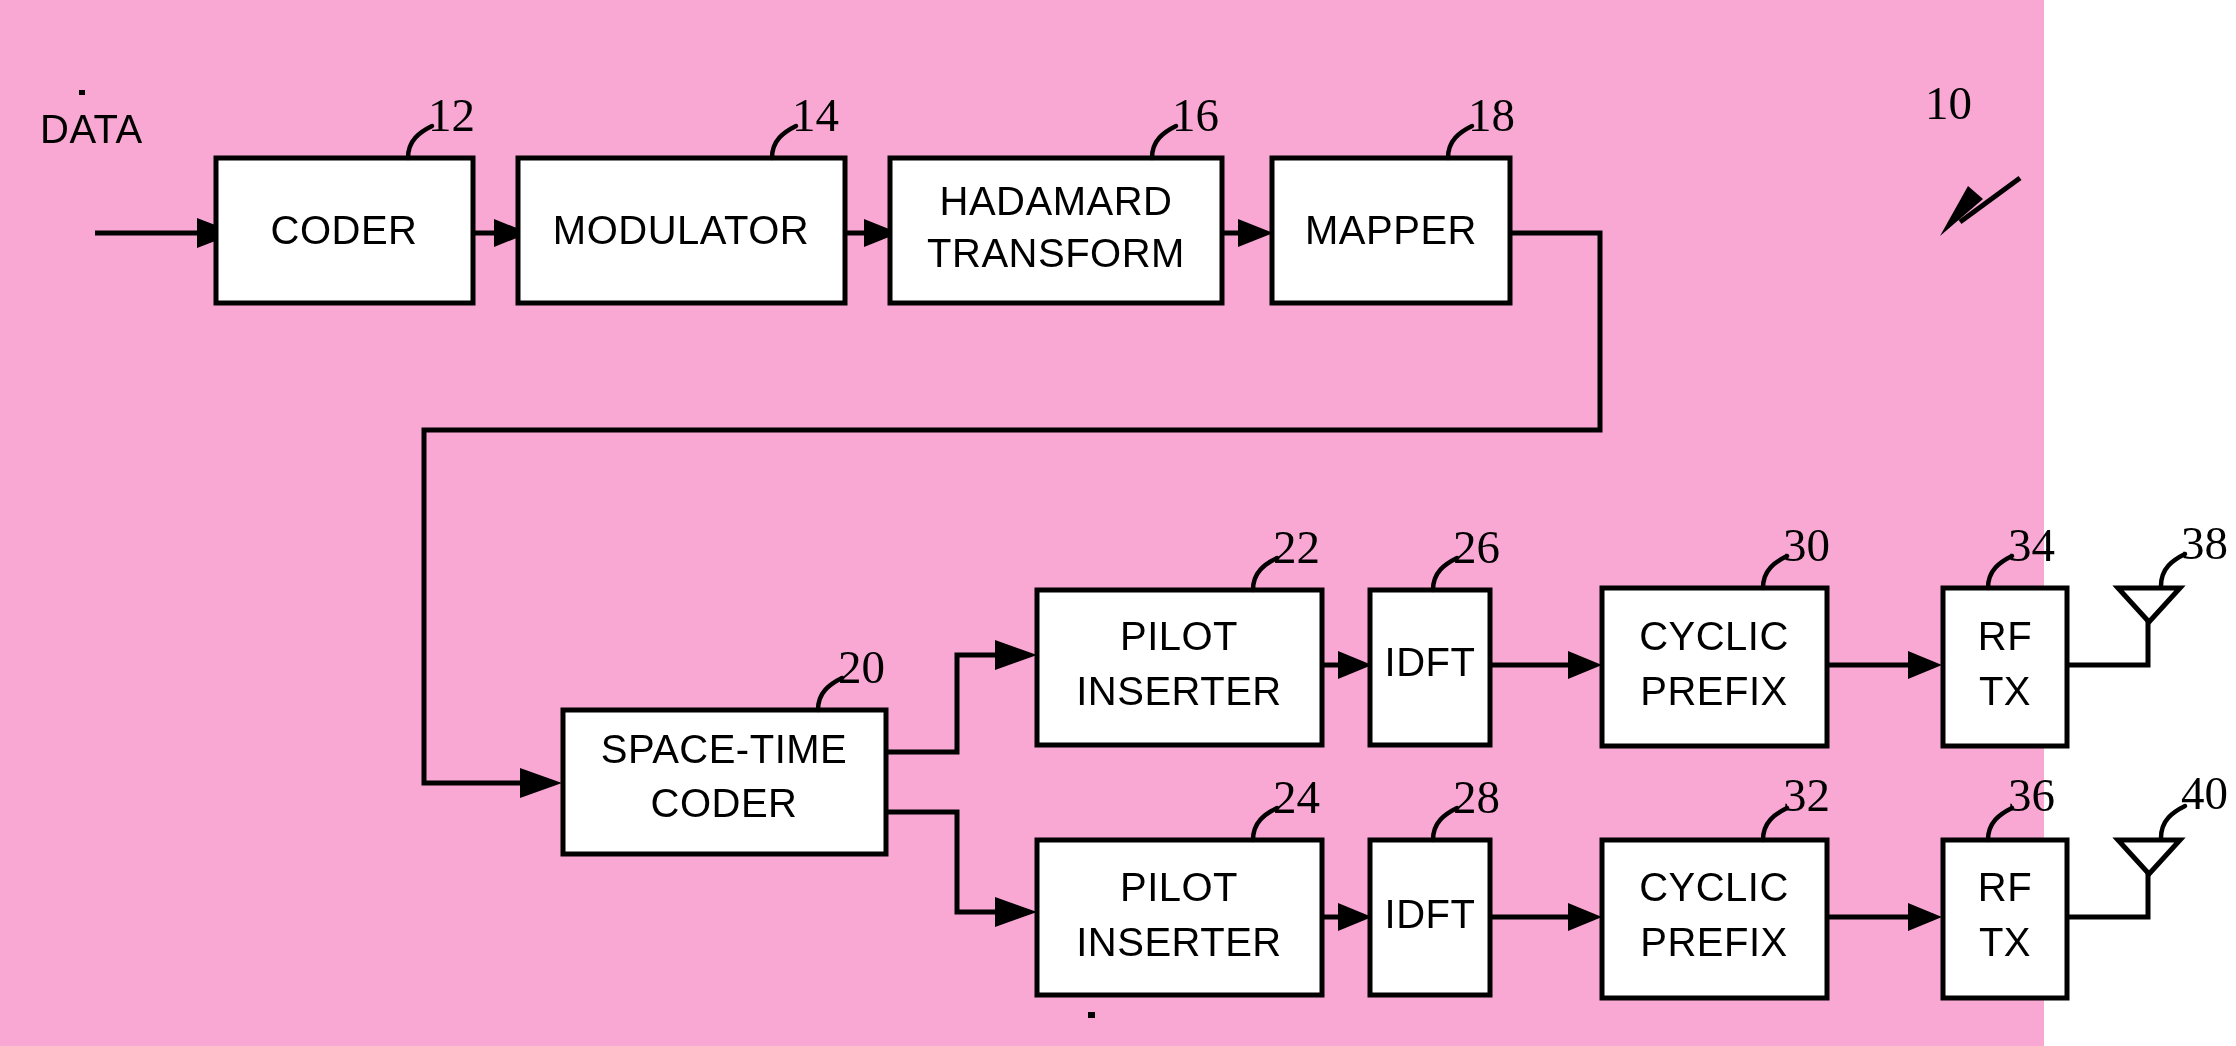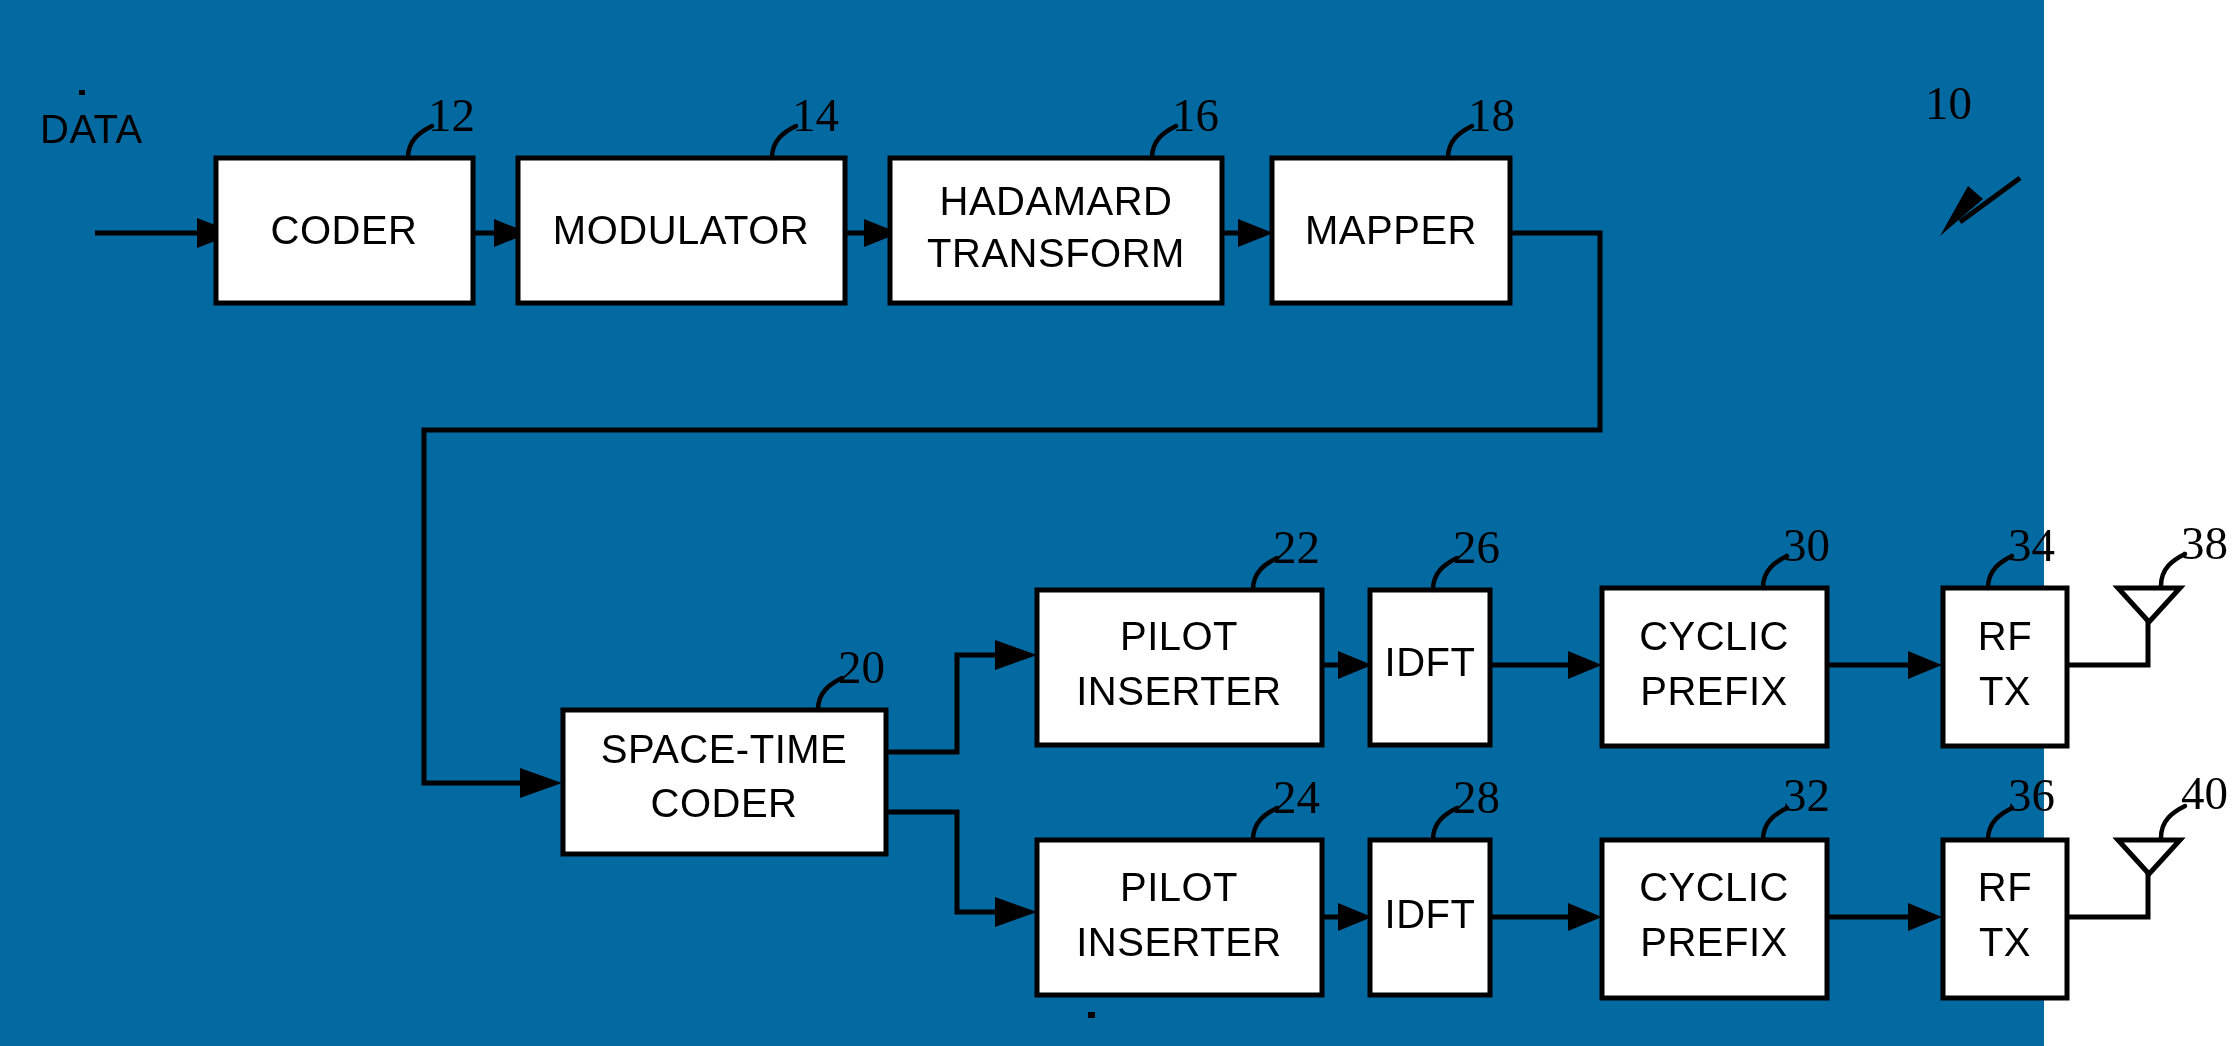--- a/index.html
+++ b/index.html
@@ -11,21 +11,21 @@
   body {
     width: 2236px;
     height: 1046px;
     overflow: hidden;
     font-family: "Liberation Sans", sans-serif;
   }
   #diagram-root {
     position: relative;
     width: 2044px;
     height: 1046px;
-    background: #0369a1;
+    background: #f9a8d4;
   }
   svg#figure {
     display: block;
     width: 2236px;
     height: 1046px;
   }
   .blk-rect {
     fill: #ffffff;
     stroke: #000000;
     stroke-width: 5;

